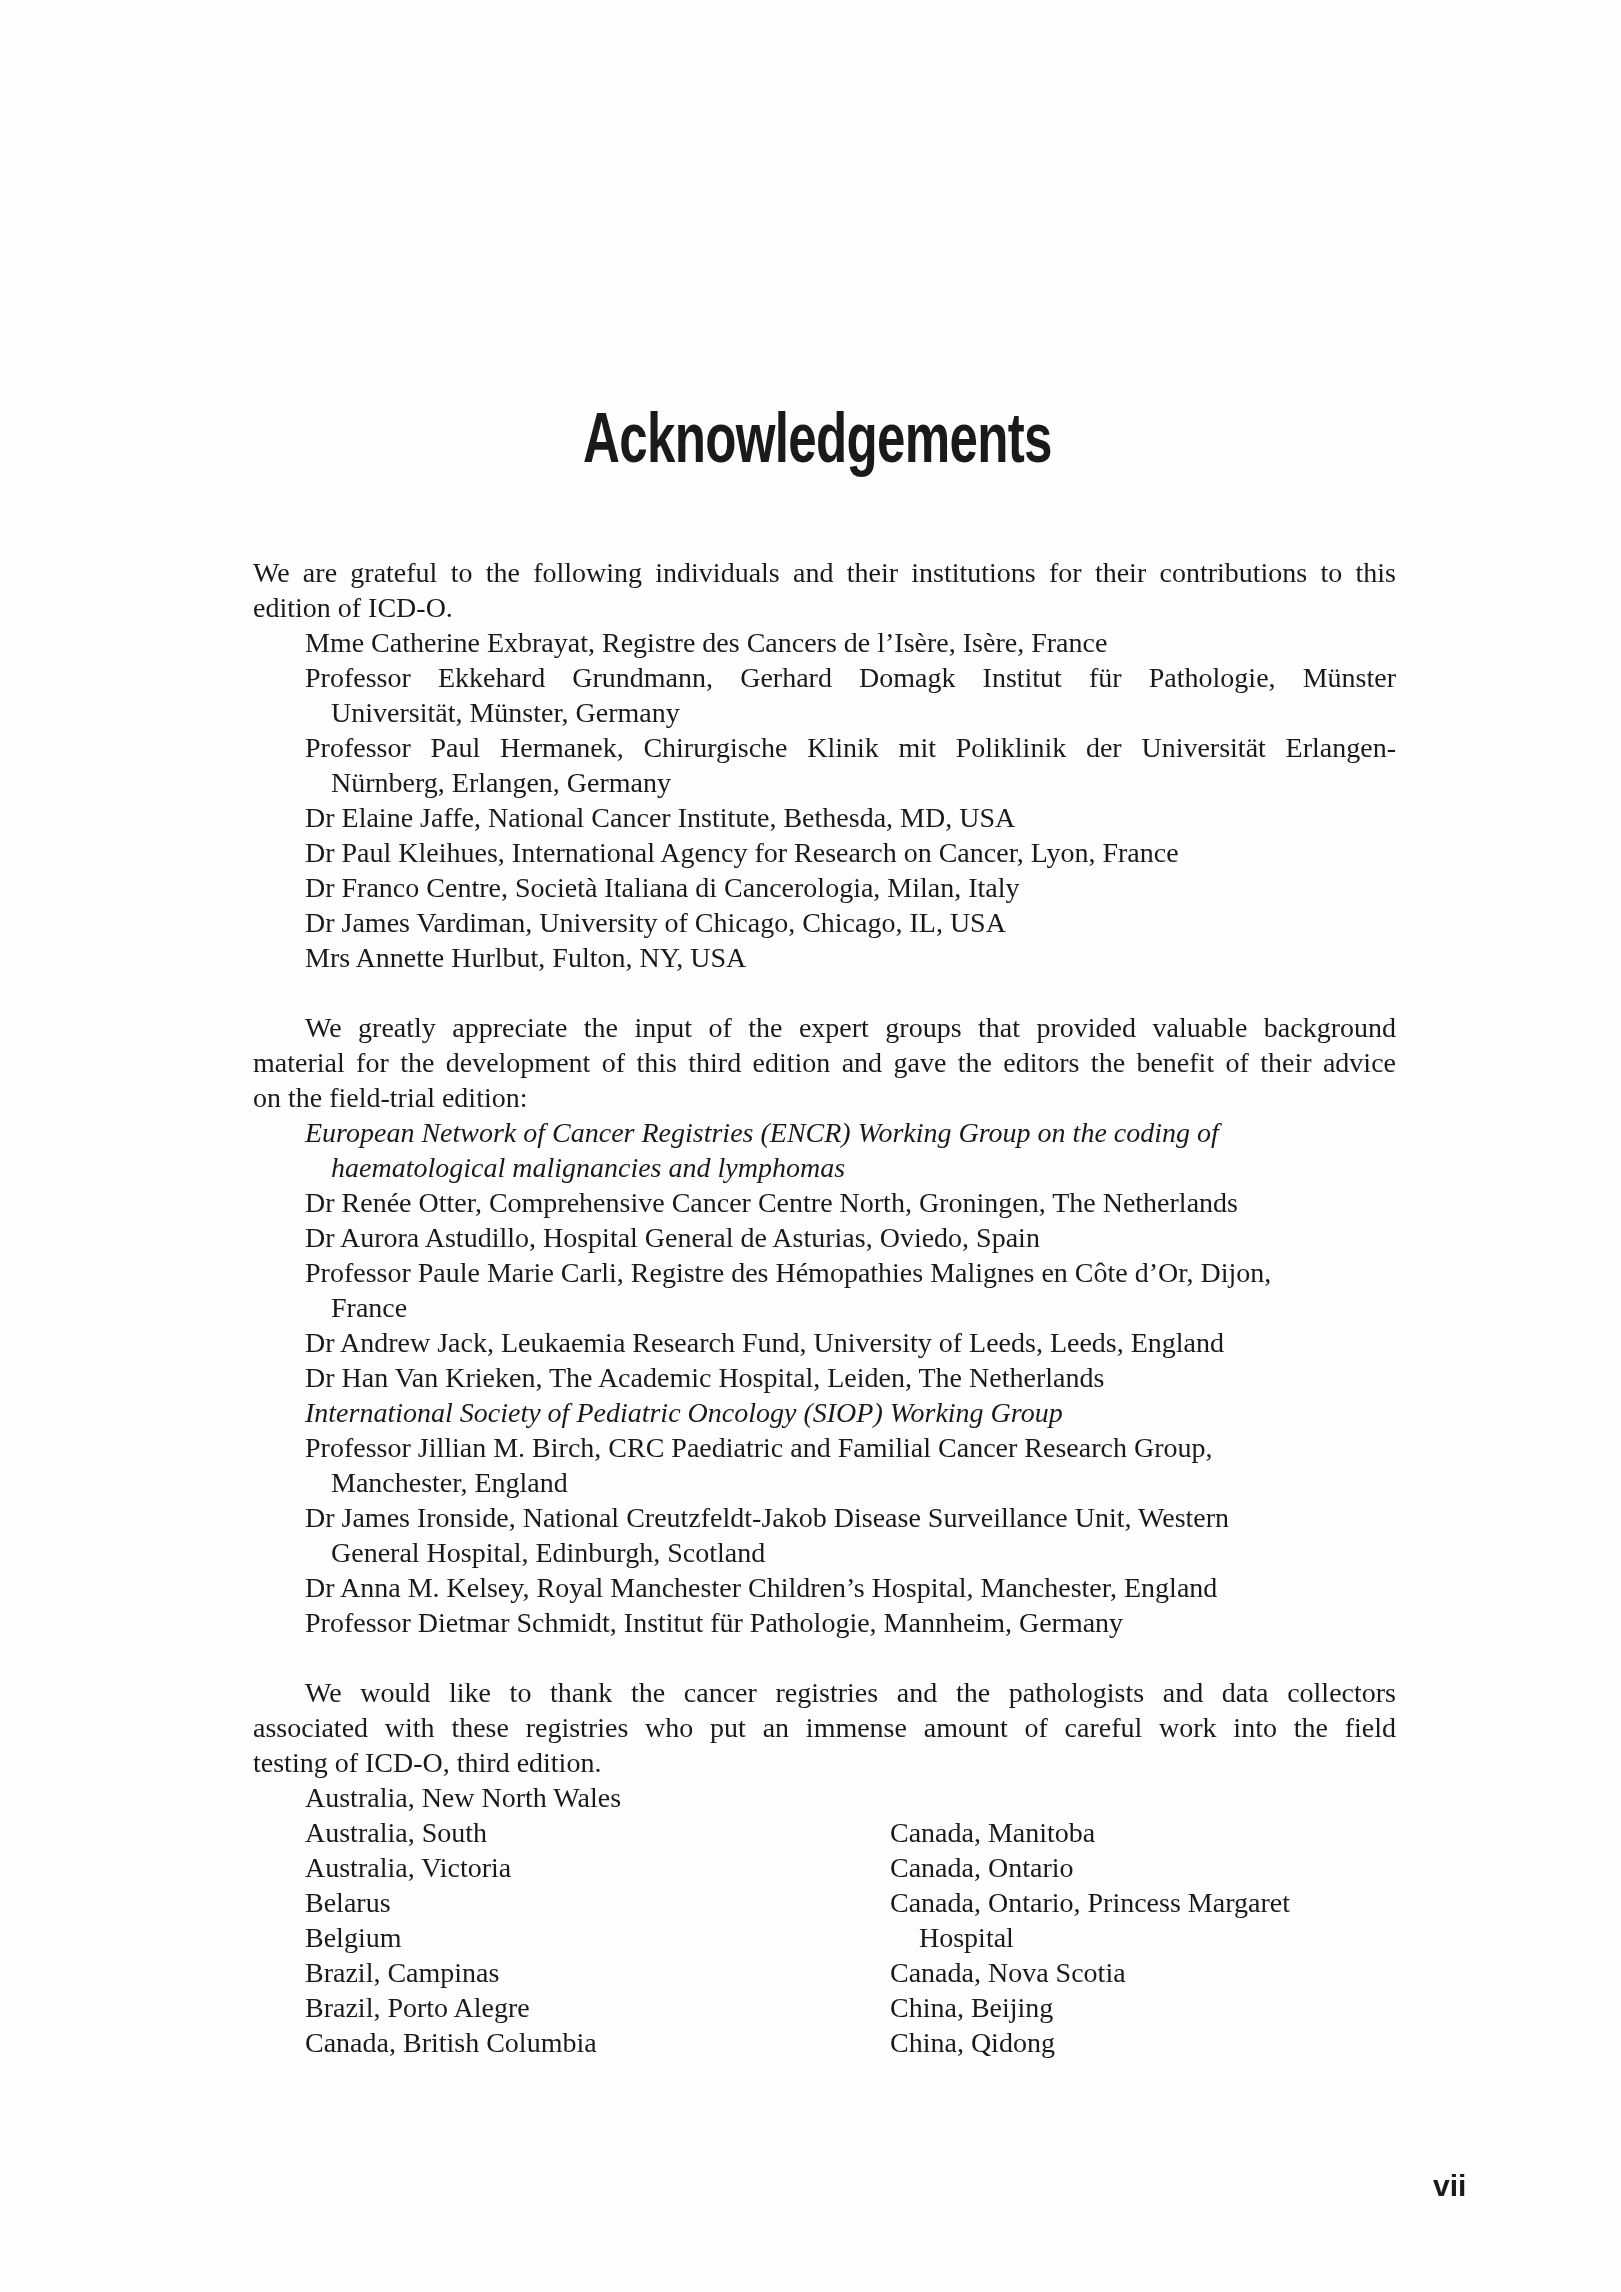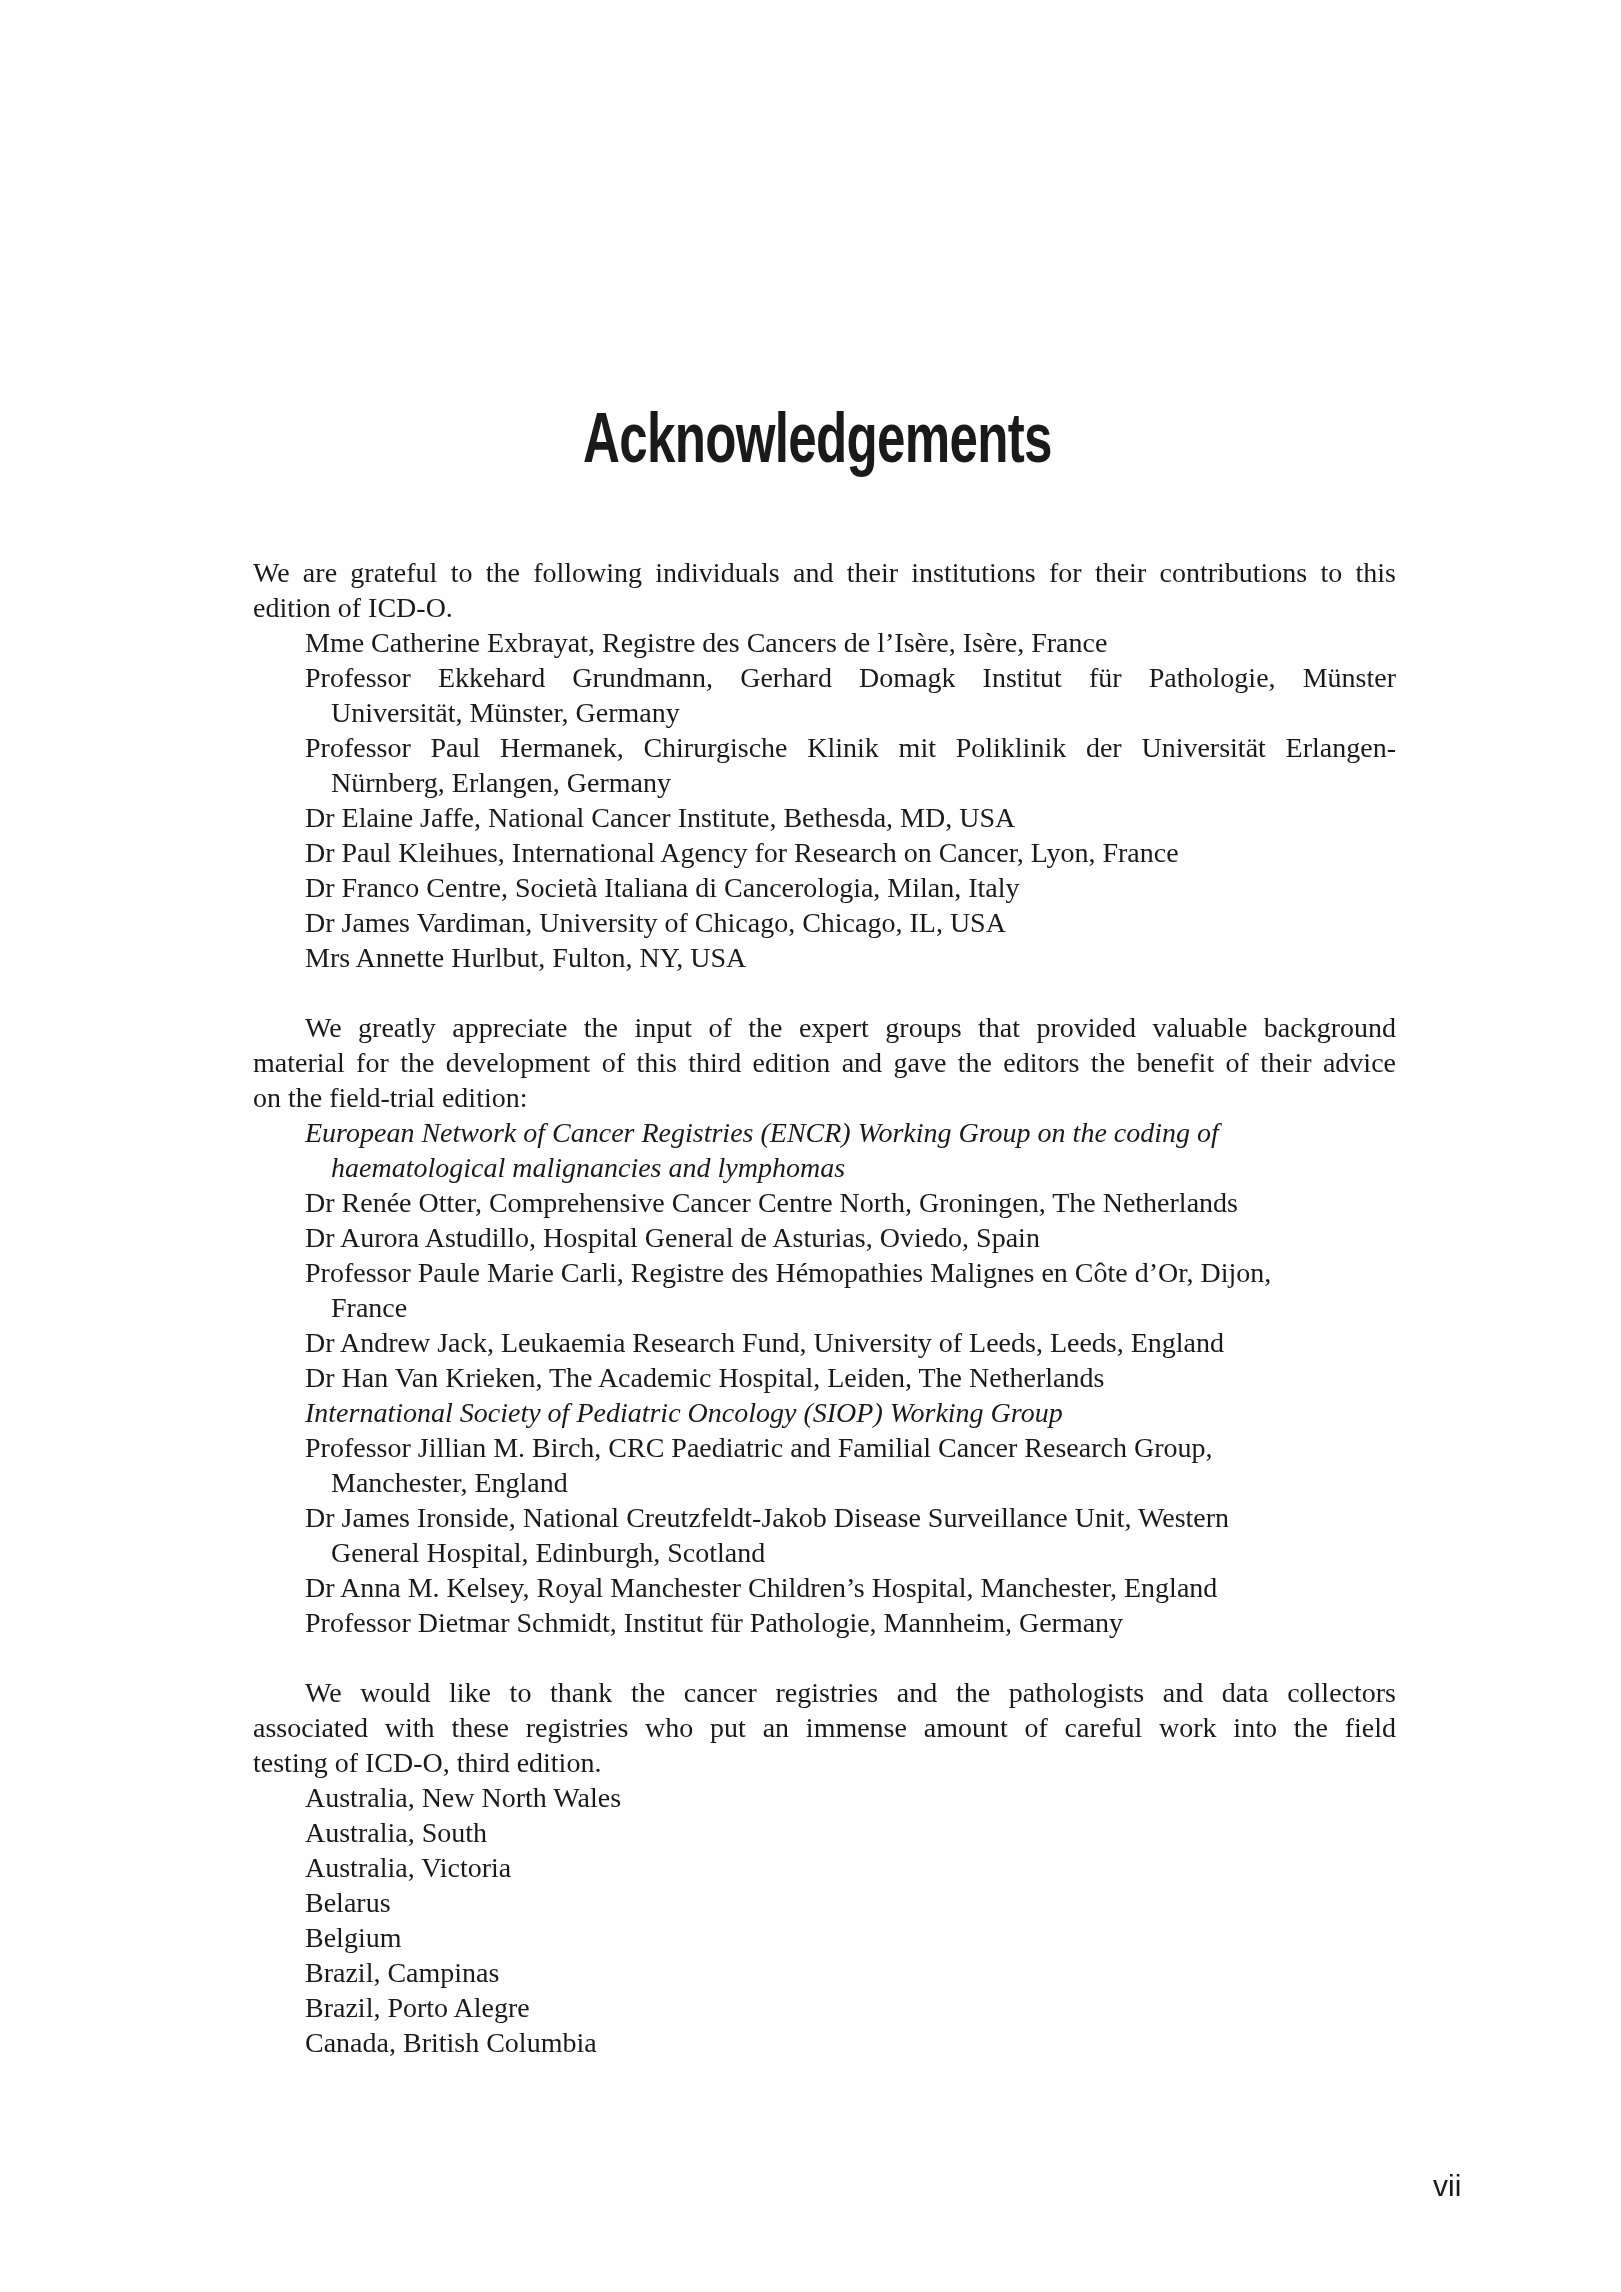--- a/index.html
+++ b/index.html
@@ -50,21 +50,21 @@
     position: absolute;
     left: 637px;
     top: 35px;
   }
   .countries .col-right .cont { padding-left: 29px; }
   .page-number {
     position: absolute;
     left: 1433px;
     top: 2168px;
     font-family: "Liberation Sans", sans-serif;
-    font-weight: normal;
+    font-weight: bold;
     font-size: 30px;
     line-height: 35px;
   }
 </style>
 </head>
 <body>
 
 <div class="page">
   <h1 class="doc-title"><span class="squeeze">Acknowledgements</span></h1>
   <div class="content">
@@ -95,20 +95,29 @@
       <div class="line i1">Professor Jillian M. Birch, CRC Paediatric and Familial Cancer Research Group,</div>
       <div class="line i2">Manchester, England</div>
       <div class="line i1">Dr James Ironside, National Creutzfeldt-Jakob Disease Surveillance Unit, Western</div>
       <div class="line i2">General Hospital, Edinburgh, Scotland</div>
       <div class="line i1">Dr Anna M. Kelsey, Royal Manchester Children’s Hospital, Manchester, England</div>
       <div class="line i1">Professor Dietmar Schmidt, Institut für Pathologie, Mannheim, Germany</div>
       <div class="line i1 j gap">We would like to thank the cancer registries and the pathologists and data collectors</div>
       <div class="line j">associated with these registries who put an immense amount of careful work into the field</div>
       <div class="line">testing of ICD-O, third edition.</div>
       <div class="countries">
+        <div class="col-right">
+          <div class="line">Canada, Manitoba</div>
+          <div class="line">Canada, Ontario</div>
+          <div class="line">Canada, Ontario, Princess Margaret</div>
+          <div class="line cont">Hospital</div>
+          <div class="line">Canada, Nova Scotia</div>
+          <div class="line">China, Beijing</div>
+          <div class="line">China, Qidong</div>
+        </div>
         <div>
           <div class="line i1">Australia, New North Wales</div>
           <div class="line i1">Australia, South</div>
           <div class="line i1">Australia, Victoria</div>
           <div class="line i1">Belarus</div>
           <div class="line i1">Belgium</div>
           <div class="line i1">Brazil, Campinas</div>
           <div class="line i1">Brazil, Porto Alegre</div>
           <div class="line i1">Canada, British Columbia</div>
         </div>

